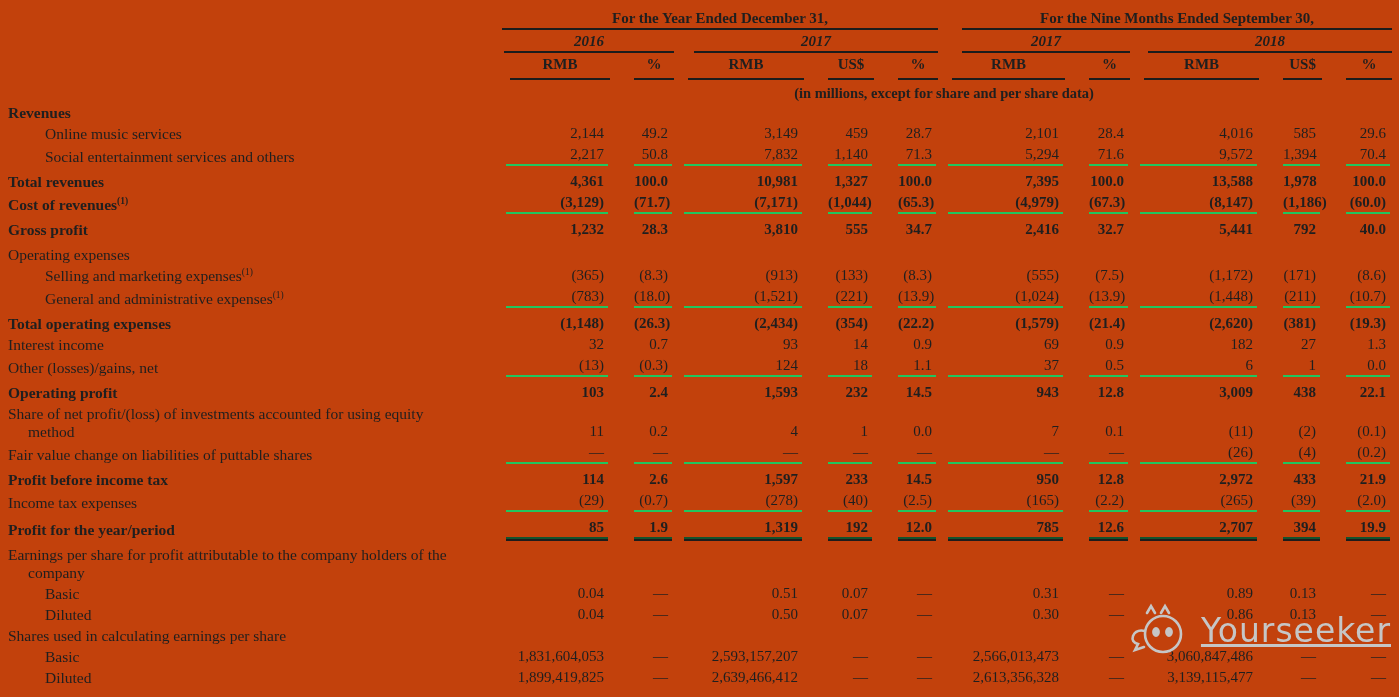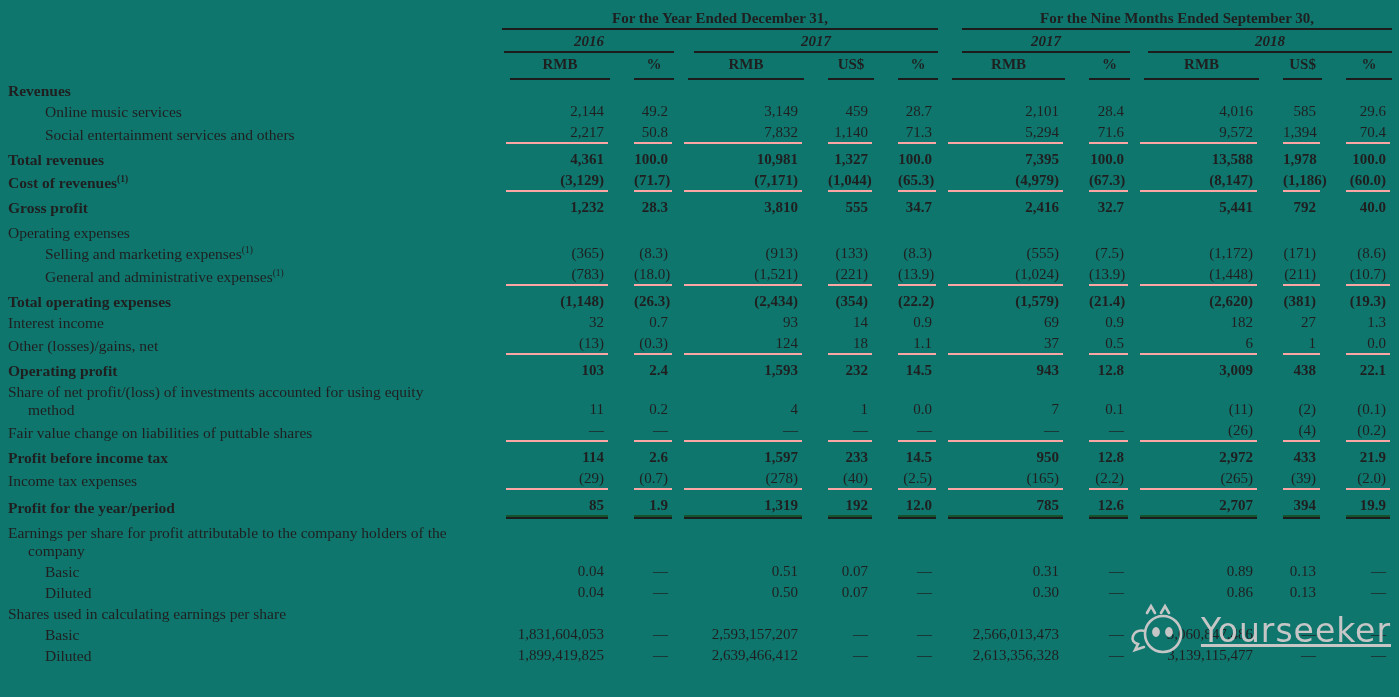--- a/index.html
+++ b/index.html
@@ -1,17 +1,17 @@
 <!DOCTYPE html>
 <html><head>
 <meta charset="utf-8">
 <style>
   html,body{margin:0;padding:0;}
   body{font-family:"Liberation Serif","DejaVu Serif",serif;}
-  .page{width:1399px;height:697px;position:relative;background:#0f766e;overflow:hidden;
+  .page{width:1399px;height:697px;position:relative;background:#c2410c;overflow:hidden;
         box-sizing:border-box;padding:8px 0 0 8px;color:#1f1f1f;}
   table{border-collapse:collapse;table-layout:fixed;width:1384px;}
   th,td{padding:1px 2px 2px 0;vertical-align:bottom;font-size:15px;overflow:visible;white-space:nowrap;}
   thead th{padding:2px 0 1px 0;font-weight:bold;font-size:15px;}
   
   .grp{border-bottom:2px solid #1c1c1c;text-align:center;padding-bottom:1px;}
   .g1{margin-left:6px;}
   .g2{margin-left:24px;}
   .yr{border-bottom:2px solid #1c1c1c;text-align:center;padding-bottom:1px;font-style:italic;}
   .y1{margin-left:8px;}
@@ -24,21 +24,21 @@
   
   td.lbl{font-size:15.5px;}
   .lab{white-space:nowrap;}
   .in1{padding-left:37px;}
   .in2{padding-left:20px;}
   sup{font-size:9.5px;vertical-align:super;line-height:0;}
   td.num{text-align:right;}
   td.num .cw{text-align:right;padding-right:4px;padding-bottom:1px;}
   .cw{margin-left:10px;}
   td.c1 .cw,td.c3 .cw,td.c4 .cw,td.c6 .cw,td.c8 .cw,td.c9 .cw{margin-left:24px;}
-  .u{border-bottom:2px solid #fca5a5;font-family:Liberation Serif, serif;}
+  .u{border-bottom:2px solid #22c55e;font-family:Liberation Serif, serif;}
   .uu{border-bottom:2px solid #14532d;position:relative;}
   .uu::after{content:"";position:absolute;left:0;right:0;bottom:-4px;height:2px;background:#1c1c1c;}
   tr.b td{font-weight:bold;}
   tr.gap td{padding-top:5px;}
   
   .watermark{position:absolute;right:8px;bottom:38px;display:flex;align-items:center;gap:4px;
              color:#c6c6c6;pointer-events:none;}
   .wm-text{font-family:"DejaVu Sans","Liberation Sans",sans-serif;font-size:33px;font-weight:400;
            letter-spacing:1px;line-height:1;text-decoration:underline;}
 </style>
@@ -111,20 +111,26 @@
         <th>
             <div class="ch">RMB</div>
           </th>
         <th class="cn">
             <div class="ch">US$</div>
           </th>
         <th class="cn">
             <div class="ch">%</div>
           </th>
       </tr>
+      <tr>
+        <th class="lbl"></th>
+        <th colspan="10">
+          <div class="units">(in millions, except for share and per share data)</div>
+        </th>
+      </tr>
     </thead>
     <tbody id="rows">
         <tr class="b ">
           <td class="lbl">
             <div class="lab">Revenues</div>
           </td>
           <td colspan="10"></td>
         </tr>
         <tr class="">
           <td class="lbl">

